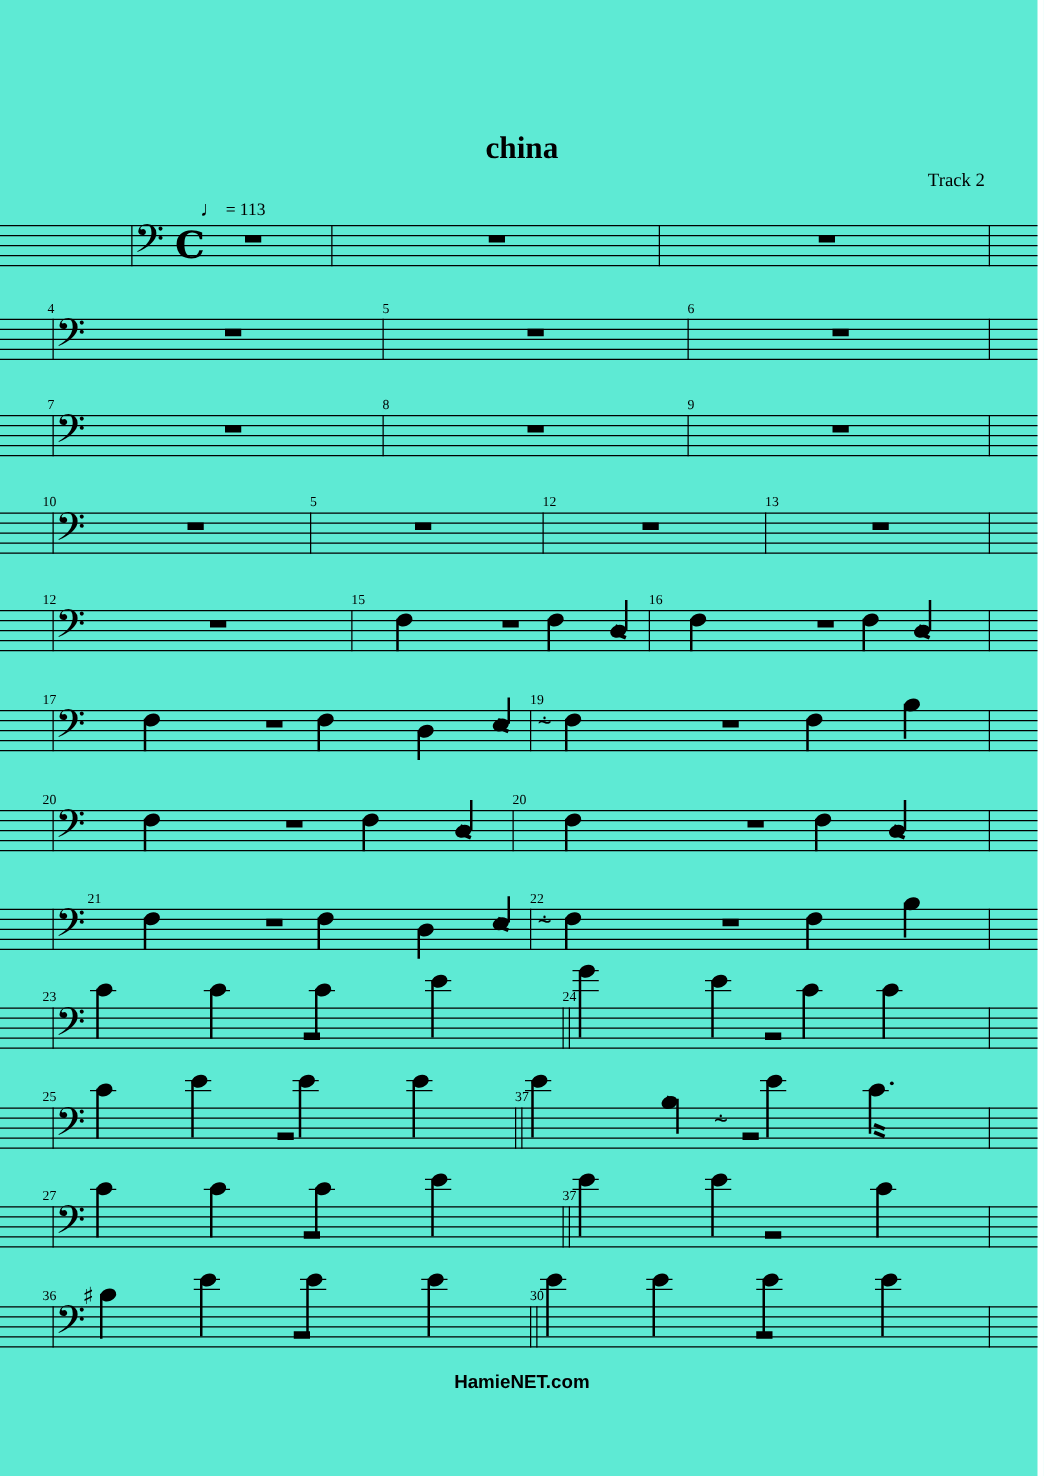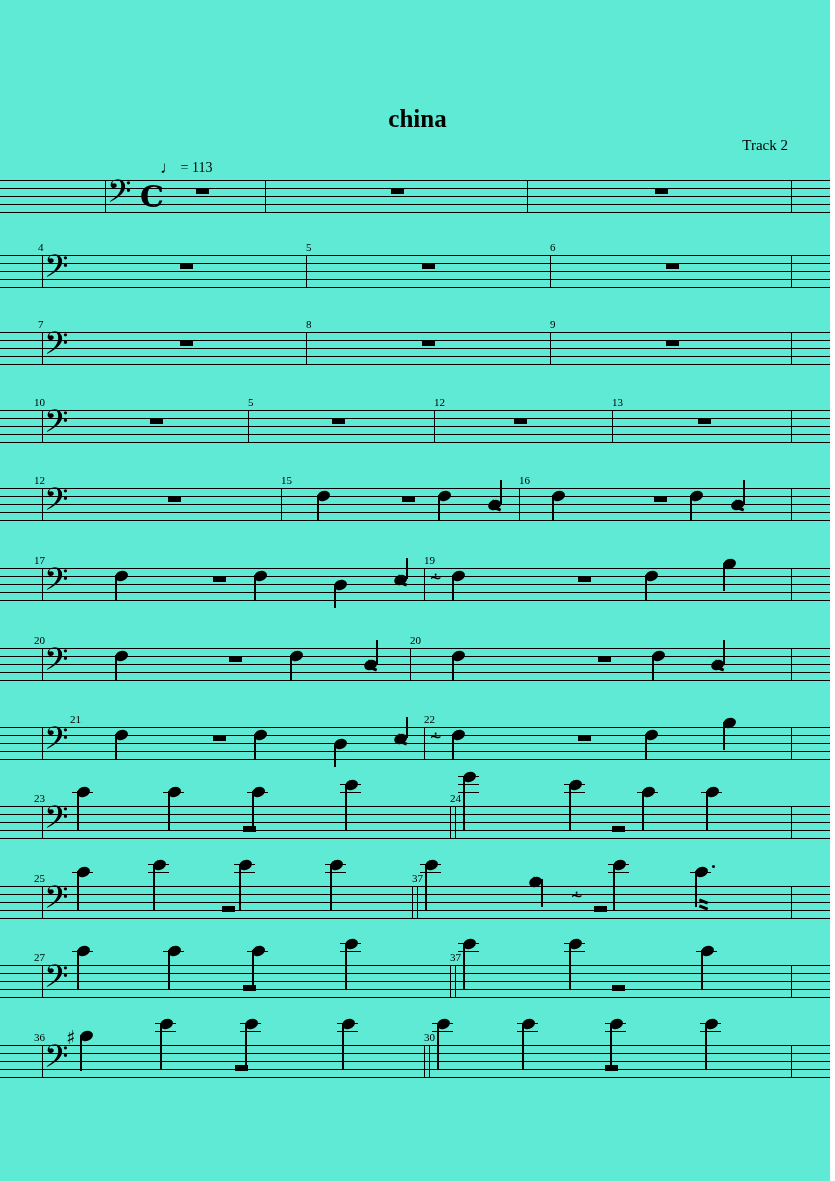--- a/index.html
+++ b/index.html
@@ -710,14 +710,15 @@
     </div>
     <div class="note">
       <div class="ledger" style="left:700px; top:-22px;"></div>
       <div class="ledger" style="left:700px; top:-14px;"></div>
       <div class="head" style="left:705px; top:-26px;"></div>
       <div class="stem" style="left:705px; top:-22px; height:46px;"></div>
     </div>
     <div class="barline" style="left:791px;"></div>
   </div>
 
+  <div class="footer">HamieNET.com</div>
 
 </div>
 
 </body></html>

